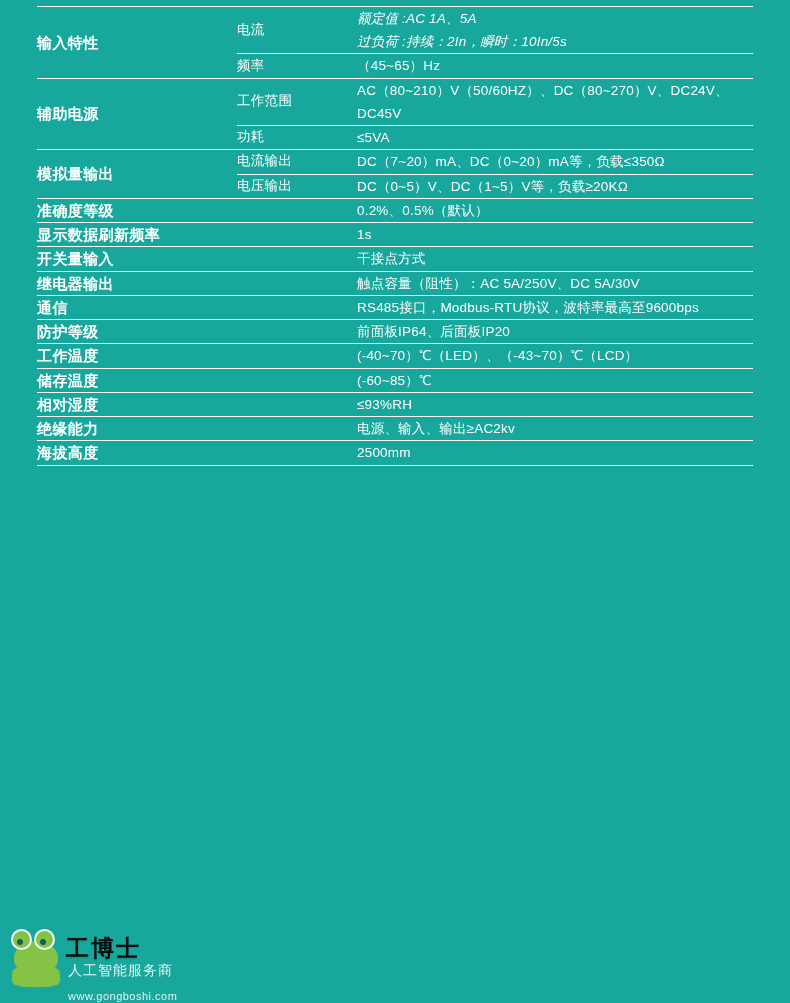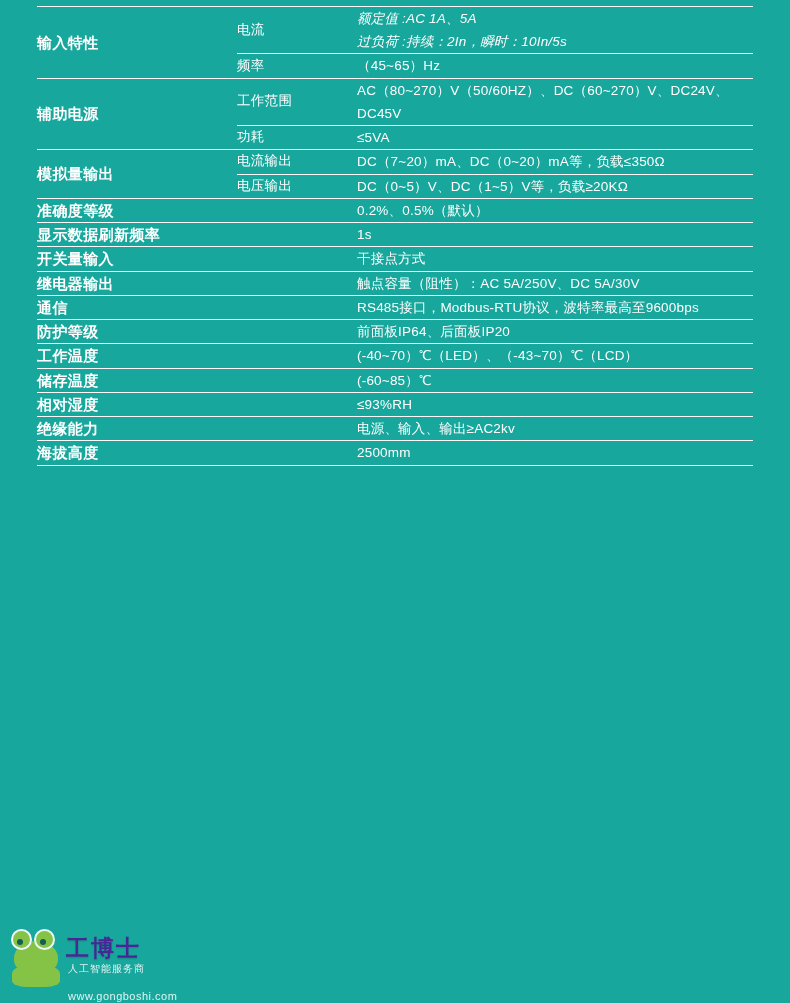--- a/index.html
+++ b/index.html
@@ -136,32 +136,32 @@
     top: 30px;
     width: 48px;
     height: 22px;
     background: #8ec63f;
     border-radius: 40% 40% 30% 30%;
   }
   .wm-text {
     position: absolute;
     left: 56px;
     top: 4px;
-    color: #4c1d95;
+    color: #000000;
     font-size: 23px;
     font-weight: bold;
     letter-spacing: 2px;
     text-shadow: 0 1px 2px rgba(0,0,0,0.18);
   }
   .wm-sub {
     position: absolute;
     left: 58px;
     top: 33px;
     color: #ffffff;
-    font-size: 10px;
+    font-size: 14px;
     letter-spacing: 1px;
     opacity: 0.95;
     font-family: Liberation Serif, serif;
   }
   .wm-url {
     position: absolute;
     left: 58px;
     top: 61px;
     color: #ffffff;
     font-size: 11px;
@@ -191,21 +191,21 @@
         </td>
       </tr>
       <tr>
         <td class="sub-cell">频率</td>
         <td class="val-cell">（45~65）Hz</td>
       </tr>
 
       <tr>
         <td class="label-cell" rowspan="2">辅助电源</td>
         <td class="sub-cell">工作范围</td>
-        <td class="val-cell wrap">AC（80~270）V（50/60HZ）、DC（60~270）V、DC24V、DC45V</td>
+        <td class="val-cell wrap">AC（80~210）V（50/60HZ）、DC（80~270）V、DC24V、DC45V</td>
       </tr>
       <tr>
         <td class="sub-cell">功耗</td>
         <td class="val-cell">≤5VA</td>
       </tr>
 
       <tr>
         <td class="label-cell" rowspan="2">模拟量输出</td>
         <td class="sub-cell tall">电流输出</td>
         <td class="val-cell tall">DC（7~20）mA、DC（0~20）mA等，负载≤350Ω</td>

